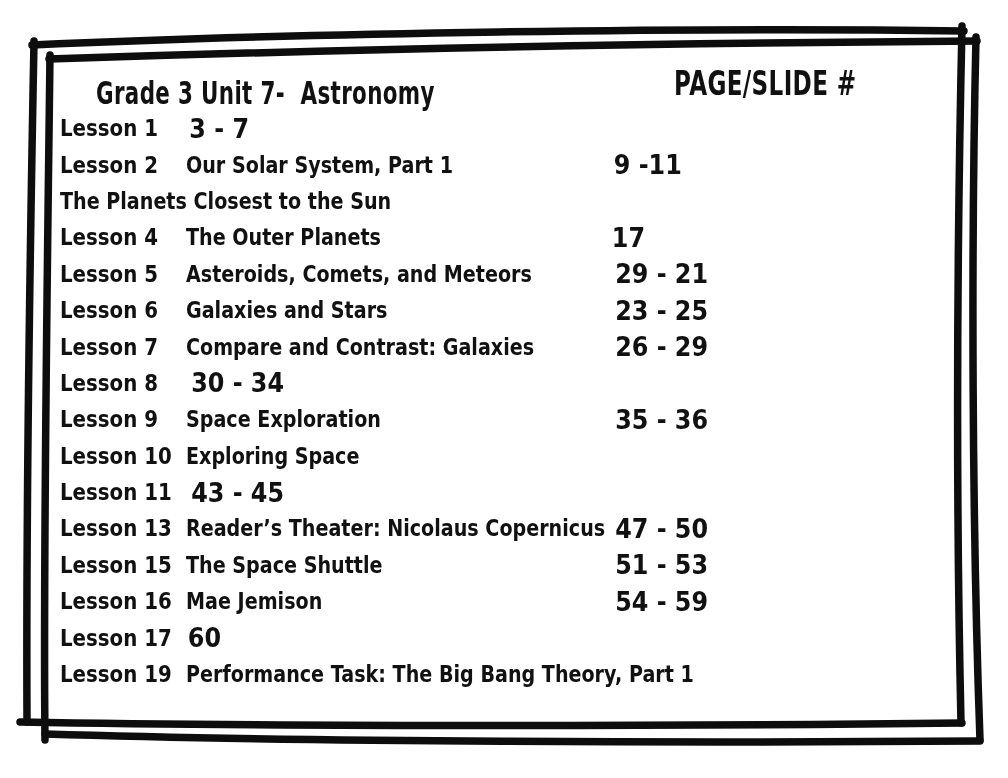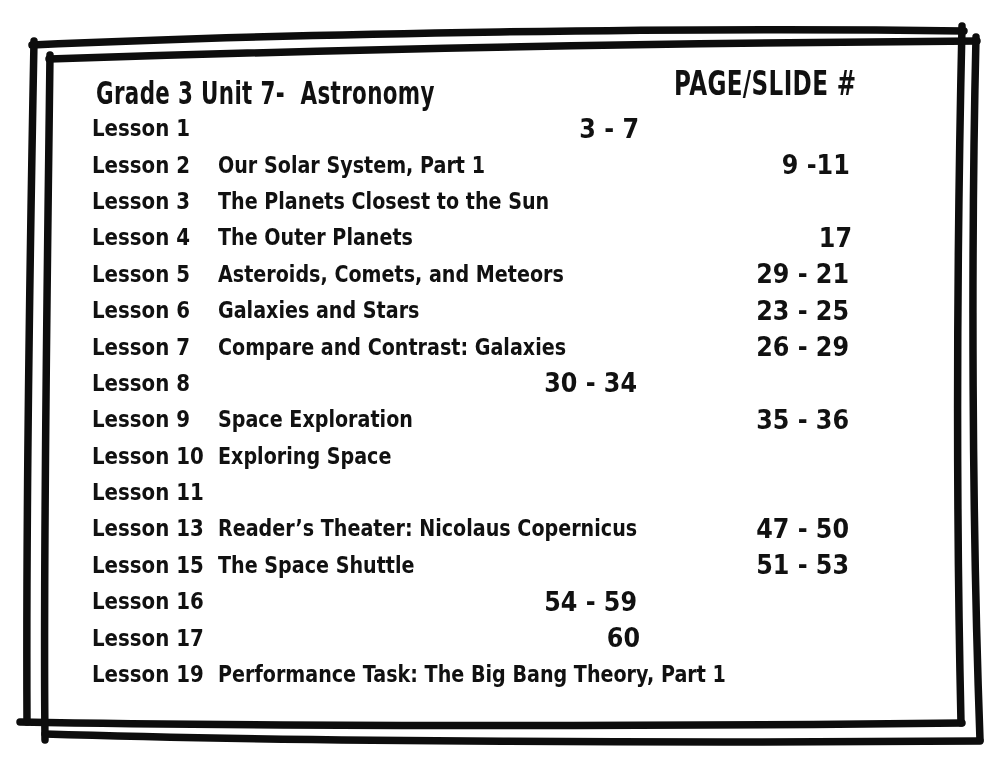--- a/index.html
+++ b/index.html
@@ -49,41 +49,41 @@
   }
   .rows {
     position: absolute;
     top: 110px;
     left: 0;
     width: 1008px;
   }
   .row {
     display: grid;
     grid-template-columns: 126px 424px 212px;
-    padding-left: 92px;
+    padding-left: 60px;
     height: 36.4px;
     align-items: center;
   }
   .cond {
     display: inline-block;
     transform: scaleX(0.85);
     transform-origin: 0 50%;
     white-space: pre;
     font-size: 22.5px;
     font-weight: 700;
   }
   .lesson-cell .cond { transform: scaleX(0.88); }
   .note {
     font-size: 15px;
     font-weight: 700;
     margin-left: 8px;
   }
   .note:empty { display: none; }
   .pages-cell {
-    text-align: right;
+    text-align: left;
   }
   .pages-cell .cond {
     transform: scaleX(0.90);
     transform-origin: 50% 50%;
     font-size: 26.5px;
     font-weight: 700;
   }
 </style>
 </head>
 <body>
@@ -115,21 +115,20 @@
       <span class="pages-cell"><span class="cond">3 - 7</span></span>
     </div>
 
     <div class="row">
       <span class="lesson-cell"><span class="cond">Lesson 2</span></span>
       <span class="title-cell"><span class="cond"><span>Our Solar System, Part 1</span></span></span>
       <span class="pages-cell"><span class="cond">9 -11</span></span>
     </div>
 
     <div class="row">
-      <span class="lesson-cell"><span class="cond">Lesson 3</span></span>
       <span class="title-cell"><span class="cond"><span>The Planets Closest to the Sun</span></span></span>
     </div>
 
     <div class="row">
       <span class="lesson-cell"><span class="cond">Lesson 4</span></span>
       <span class="title-cell"><span class="cond"><span>The Outer Planets</span></span></span>
       <span class="pages-cell"><span class="cond">17</span></span>
     </div>
 
     <div class="row">
@@ -161,36 +160,38 @@
       <span class="pages-cell"><span class="cond">35 - 36</span></span>
     </div>
 
     <div class="row">
       <span class="lesson-cell"><span class="cond">Lesson 10</span></span>
       <span class="title-cell"><span class="cond"><span>Exploring Space</span></span></span>
     </div>
 
     <div class="row">
       <span class="lesson-cell"><span class="cond">Lesson 11</span></span>
+      <span class="pages-cell"><span class="cond">43 - 45</span></span>
     </div>
 
     <div class="row">
       <span class="lesson-cell"><span class="cond">Lesson 13</span></span>
       <span class="title-cell"><span class="cond"><span>Reader’s Theater: Nicolaus Copernicus</span></span></span>
       <span class="pages-cell"><span class="cond">47 - 50</span></span>
     </div>
 
     <div class="row">
       <span class="lesson-cell"><span class="cond">Lesson 15</span></span>
       <span class="title-cell"><span class="cond"><span>The Space Shuttle</span></span></span>
       <span class="pages-cell"><span class="cond">51 - 53</span></span>
     </div>
 
     <div class="row">
       <span class="lesson-cell"><span class="cond">Lesson 16</span></span>
+      <span class="title-cell"><span class="cond"><span>Mae Jemison</span></span></span>
       <span class="pages-cell"><span class="cond">54 - 59</span></span>
     </div>
 
     <div class="row">
       <span class="lesson-cell"><span class="cond">Lesson 17</span></span>
       <span class="pages-cell"><span class="cond">60</span></span>
     </div>
 
     <div class="row">
       <span class="lesson-cell"><span class="cond">Lesson 19</span></span>

